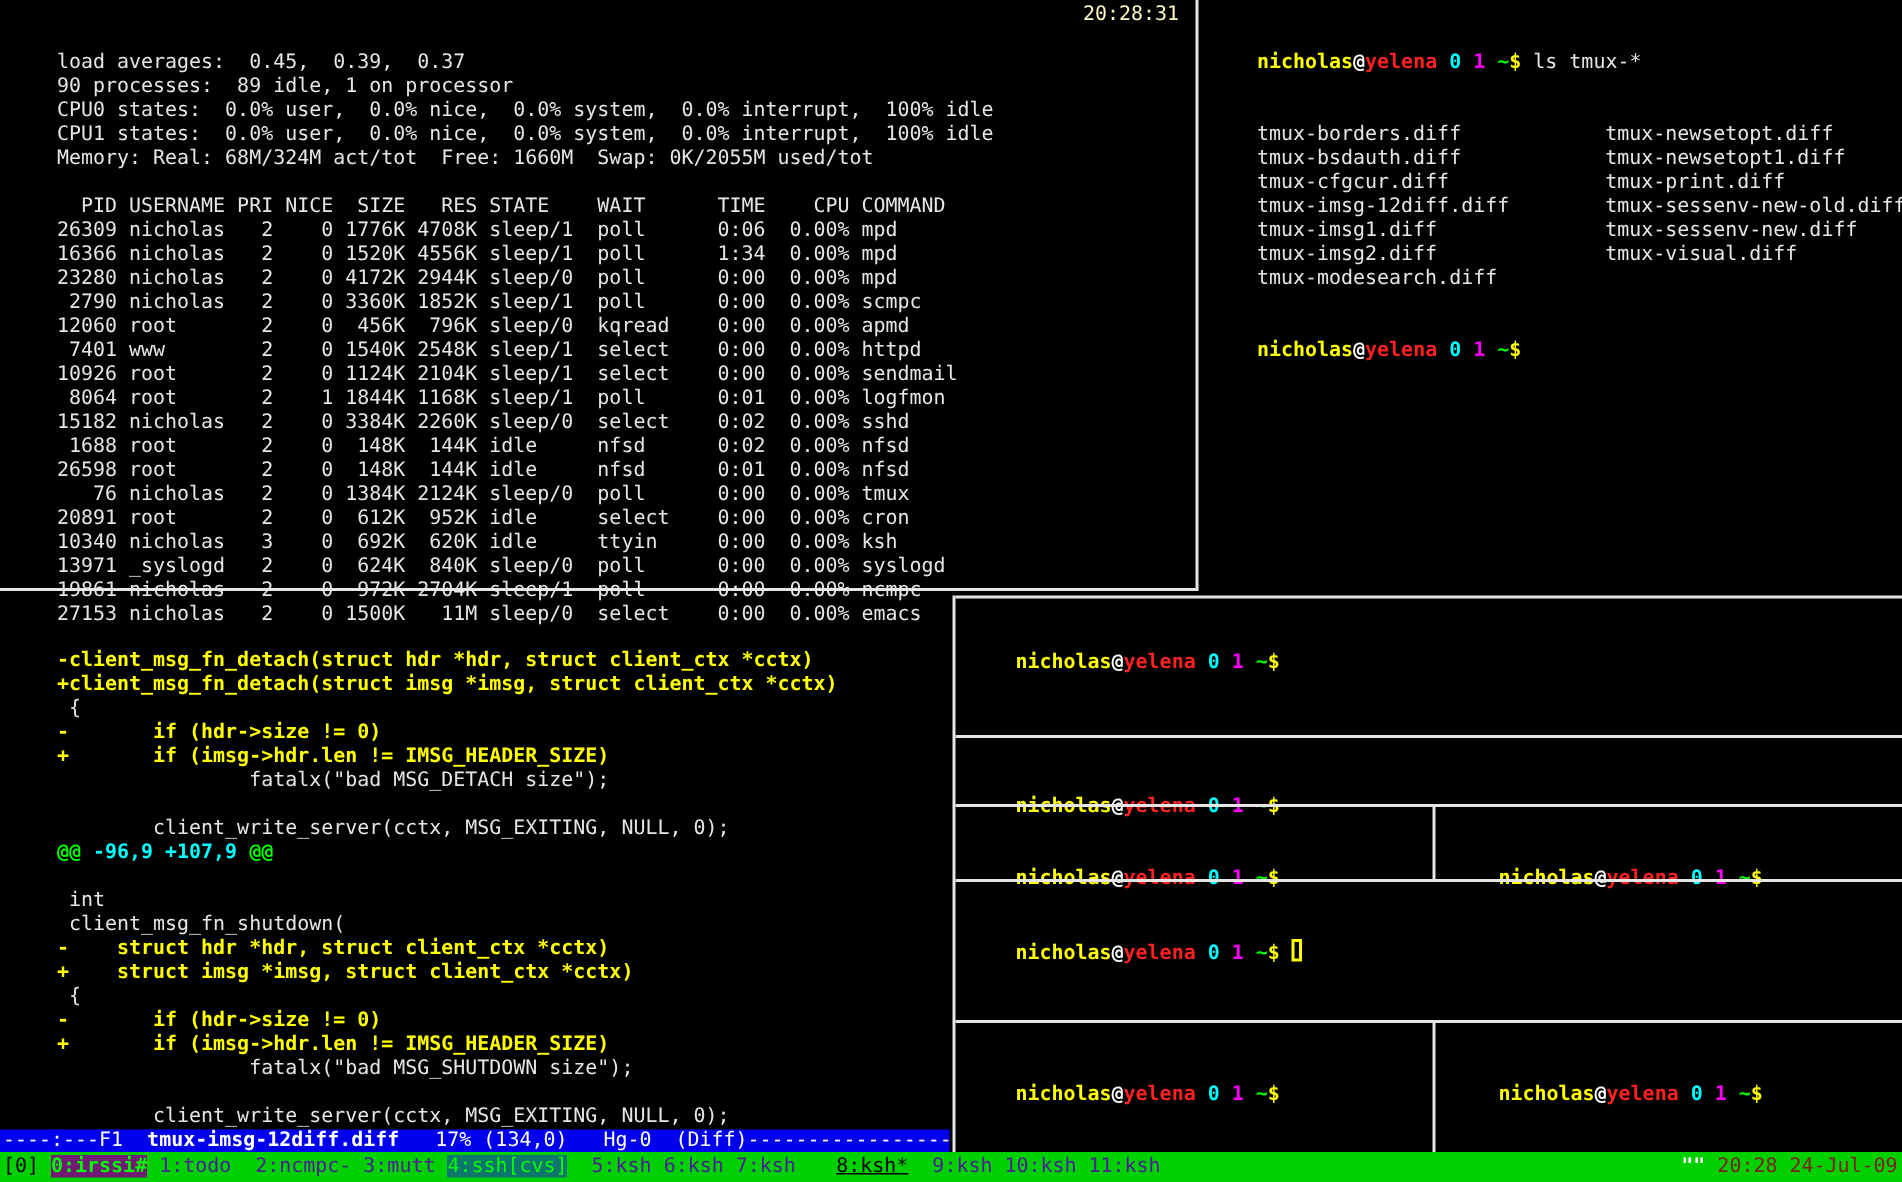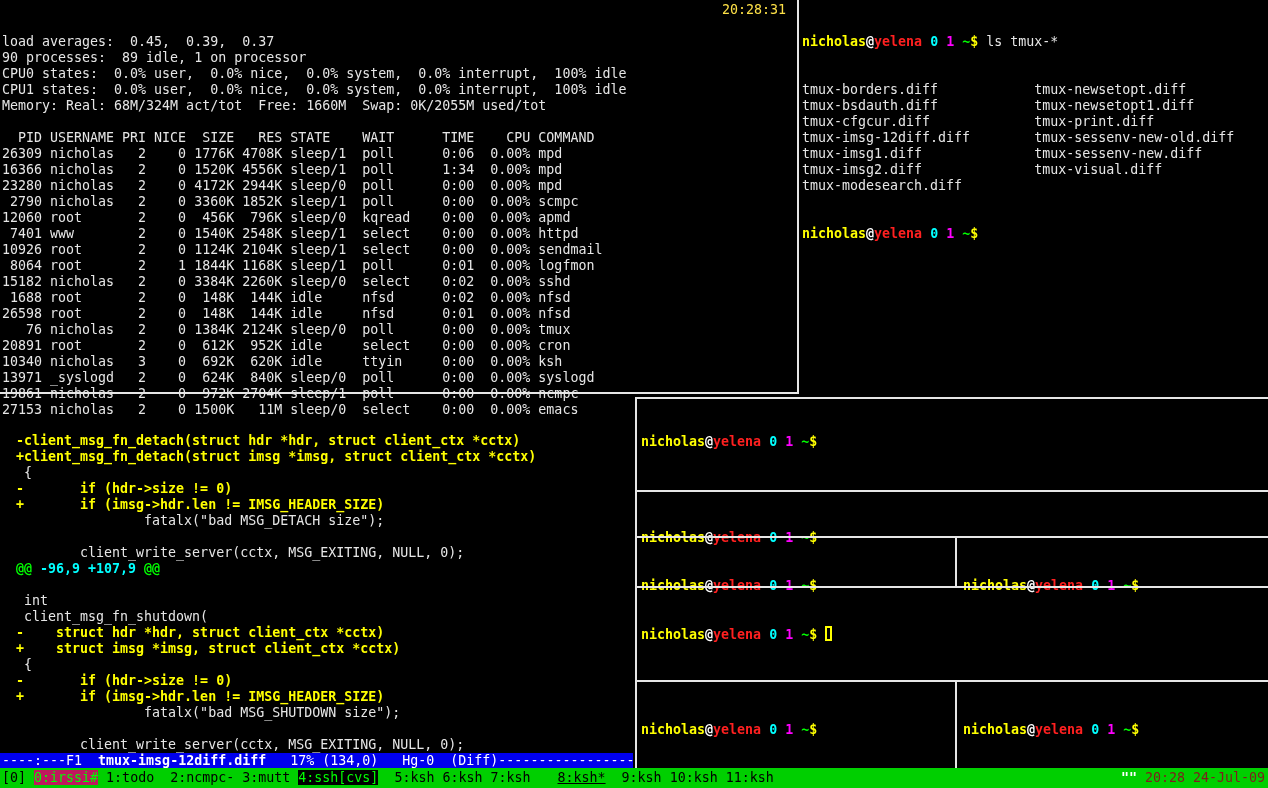--- a/index.html
+++ b/index.html
@@ -2,24 +2,24 @@
 <html><head>
 <meta charset="utf-8">
 <style>
   * { margin:0; padding:0; box-sizing:border-box; }
   html,body { background:#000; }
   body {
     position:relative; width:1268px; height:788px; overflow:hidden;
     font-family:"DejaVu Sans Mono", monospace;
     font-size:13.3px; line-height:16px; color:#e6e6e6;
   }
-  .pane { position:absolute; white-space:pre; }
+  .pane { position:absolute; white-space:pre;margin-left:36px; }
   .tline { height:16px; white-space:pre; }
   .border { position:absolute; background:#e6e6e6; }
-  .clock { position:absolute; left:722px; top:2px; color:#fde047; white-space:pre; }
+  .clock { position:absolute; left:722px; top:2px; color:#fef9c3; white-space:pre; }
 
   
   .c-white   { color:#e6e6e6; }
   .c-bwhite  { color:#ffffff; font-weight:bold; }
   .c-yellow  { color:#ffff00; font-weight:bold; }
   .c-red     { color:#ff2020; font-weight:bold; }
   .c-cyan    { color:#00ffff; font-weight:bold; }
   .c-magenta { color:#ff00ff; font-weight:bold; }
   .c-green   { color:#00ff00; font-weight:bold; }
   .c-black   { color:#7f1d1d; }
@@ -35,40 +35,40 @@
     border:2px solid #ffff00; margin-left:8px; vertical-align:-2px;
   }
 
   .statusbar {
     position:absolute; left:0; top:768px; width:1268px; height:20px;
     background:#00cf00; color:#000; white-space:pre; line-height:20px;
     padding-left:2px; overflow:hidden;
   }
   .status-right { position:absolute; right:3px; top:0; height:20px; line-height:20px; white-space:pre; }
   .st-session { color:#000; }
-  .st-normal  { color:#000000; }
-  .st-alert   { color:#00ff00; background:#be185d; }
-  .st-marked  { color:#00ff00; background:#000000; }
+  .st-normal  { color:#4c1d95; }
+  .st-alert   { color:#00ff00; background:#701a75;font-weight:bold; }
+  .st-marked  { color:#00ff00; background:#0f766e; }
   .st-current { color:#000; text-decoration:underline;margin-left:11px; }
 </style>
 </head>
 <body>
 
 <div class="pane" style="left:2px; top:2px; width:790px;">
   <div><div class="tline">load averages:  0.45,  0.39,  0.37</div><div class="tline">90 processes:  89 idle, 1 on processor</div><div class="tline">CPU0 states:  0.0% user,  0.0% nice,  0.0% system,  0.0% interrupt,  100% idle</div><div class="tline">CPU1 states:  0.0% user,  0.0% nice,  0.0% system,  0.0% interrupt,  100% idle</div><div class="tline">Memory: Real: 68M/324M act/tot  Free: 1660M  Swap: 0K/2055M used/tot</div><div class="tline"></div><div class="tline">  PID USERNAME PRI NICE  SIZE   RES STATE    WAIT      TIME    CPU COMMAND</div><div class="tline">26309 nicholas   2    0 1776K 4708K sleep/1  poll      0:06  0.00% mpd</div><div class="tline">16366 nicholas   2    0 1520K 4556K sleep/1  poll      1:34  0.00% mpd</div><div class="tline">23280 nicholas   2    0 4172K 2944K sleep/0  poll      0:00  0.00% mpd</div><div class="tline"> 2790 nicholas   2    0 3360K 1852K sleep/1  poll      0:00  0.00% scmpc</div><div class="tline">12060 root       2    0  456K  796K sleep/0  kqread    0:00  0.00% apmd</div><div class="tline"> 7401 www        2    0 1540K 2548K sleep/1  select    0:00  0.00% httpd</div><div class="tline">10926 root       2    0 1124K 2104K sleep/1  select    0:00  0.00% sendmail</div><div class="tline"> 8064 root       2    1 1844K 1168K sleep/1  poll      0:01  0.00% logfmon</div><div class="tline">15182 nicholas   2    0 3384K 2260K sleep/0  select    0:02  0.00% sshd</div><div class="tline"> 1688 root       2    0  148K  144K idle     nfsd      0:02  0.00% nfsd</div><div class="tline">26598 root       2    0  148K  144K idle     nfsd      0:01  0.00% nfsd</div><div class="tline">   76 nicholas   2    0 1384K 2124K sleep/0  poll      0:00  0.00% tmux</div><div class="tline">20891 root       2    0  612K  952K idle     select    0:00  0.00% cron</div><div class="tline">10340 nicholas   3    0  692K  620K idle     ttyin     0:00  0.00% ksh</div><div class="tline">13971 _syslogd   2    0  624K  840K sleep/0  poll      0:00  0.00% syslogd</div><div class="tline">19861 nicholas   2    0  972K 2704K sleep/1  poll      0:00  0.00% ncmpc</div><div class="tline">27153 nicholas   2    0 1500K   11M sleep/0  select    0:00  0.00% emacs</div></div>
 </div>
 <div class="clock">20:28:31</div>
 
 <div class="pane" style="left:802px; top:2px; width:464px;">
   <div class="tline"><span class="c-yellow">nicholas</span><span class="c-bwhite">@</span><span class="c-red">yelena</span><span class="c-bwhite"> </span><span class="c-cyan">0</span><span class="c-bwhite"> </span><span class="c-magenta">1</span><span class="c-bwhite"> </span><span class="c-green">~</span><span class="c-yellow">$</span><span class="c-white"> ls tmux-*</span></div>
   <div><div class="tline">tmux-borders.diff            tmux-newsetopt.diff</div><div class="tline">tmux-bsdauth.diff            tmux-newsetopt1.diff</div><div class="tline">tmux-cfgcur.diff             tmux-print.diff</div><div class="tline">tmux-imsg-12diff.diff        tmux-sessenv-new-old.diff</div><div class="tline">tmux-imsg1.diff              tmux-sessenv-new.diff</div><div class="tline">tmux-imsg2.diff              tmux-visual.diff</div><div class="tline">tmux-modesearch.diff         </div></div>
   <div class="tline"><span class="c-yellow">nicholas</span><span class="c-bwhite">@</span><span class="c-red">yelena</span><span class="c-bwhite"> </span><span class="c-cyan">0</span><span class="c-bwhite"> </span><span class="c-magenta">1</span><span class="c-bwhite"> </span><span class="c-green">~</span><span class="c-yellow">$</span></div>
 </div>
 
-<div class="pane" style="left:16px; top:401px; width:631px;">
+<div class="pane" style="left:2px; top:401px; width:631px;">
   <div><div class="tline"><span class="c-yellow">-client_msg_fn_detach(struct hdr *hdr, struct client_ctx *cctx)</span></div><div class="tline"><span class="c-yellow">+client_msg_fn_detach(struct imsg *imsg, struct client_ctx *cctx)</span></div><div class="tline"> {</div><div class="tline"><span class="c-yellow">-       if (hdr-&gt;size != 0)</span></div><div class="tline"><span class="c-yellow">+       if (imsg-&gt;hdr.len != IMSG_HEADER_SIZE)</span></div><div class="tline">                fatalx("bad MSG_DETACH size");</div><div class="tline"></div><div class="tline">        client_write_server(cctx, MSG_EXITING, NULL, 0);</div><div class="tline"><span class="c-green">@@</span><span class="c-cyan"> -96,9 +107,9 </span><span class="c-green">@@</span></div><div class="tline"></div><div class="tline"> int</div><div class="tline"> client_msg_fn_shutdown(</div><div class="tline"><span class="c-yellow">-    struct hdr *hdr, struct client_ctx *cctx)</span></div><div class="tline"><span class="c-yellow">+    struct imsg *imsg, struct client_ctx *cctx)</span></div><div class="tline"> {</div><div class="tline"><span class="c-yellow">-       if (hdr-&gt;size != 0)</span></div><div class="tline"><span class="c-yellow">+       if (imsg-&gt;hdr.len != IMSG_HEADER_SIZE)</span></div><div class="tline">                fatalx("bad MSG_SHUTDOWN size");</div><div class="tline"></div><div class="tline">        client_write_server(cctx, MSG_EXITING, NULL, 0);</div><div class="tline"><span class="c-green">@@</span><span class="c-cyan"> -108,9 +119,9 </span><span class="c-green">@@</span></div></div>
 </div>
 <div class="modeline" style="left:0; top:737px; width:633px;"><span class="c-mlw">----:---F1  </span><span class="c-mlb">tmux-imsg-12diff.diff</span><span class="c-mlw">   17% (134,0)   Hg-0  (Diff)-----------------</span></div>
 <div class="pane" style="left:2px; top:753px; width:631px; height:15px;"></div>
 
 <div class="pane" style="left:641px; top:402px;">
   <div class="tline"><span class="c-yellow">nicholas</span><span class="c-bwhite">@</span><span class="c-red">yelena</span><span class="c-bwhite"> </span><span class="c-cyan">0</span><span class="c-bwhite"> </span><span class="c-magenta">1</span><span class="c-bwhite"> </span><span class="c-green">~</span><span class="c-yellow">$</span></div>
 </div>
 <div class="pane" style="left:641px; top:498px;">
   <div class="tline"><span class="c-yellow">nicholas</span><span class="c-bwhite">@</span><span class="c-red">yelena</span><span class="c-bwhite"> </span><span class="c-cyan">0</span><span class="c-bwhite"> </span><span class="c-magenta">1</span><span class="c-bwhite"> </span><span class="c-green">~</span><span class="c-yellow">$</span></div>

